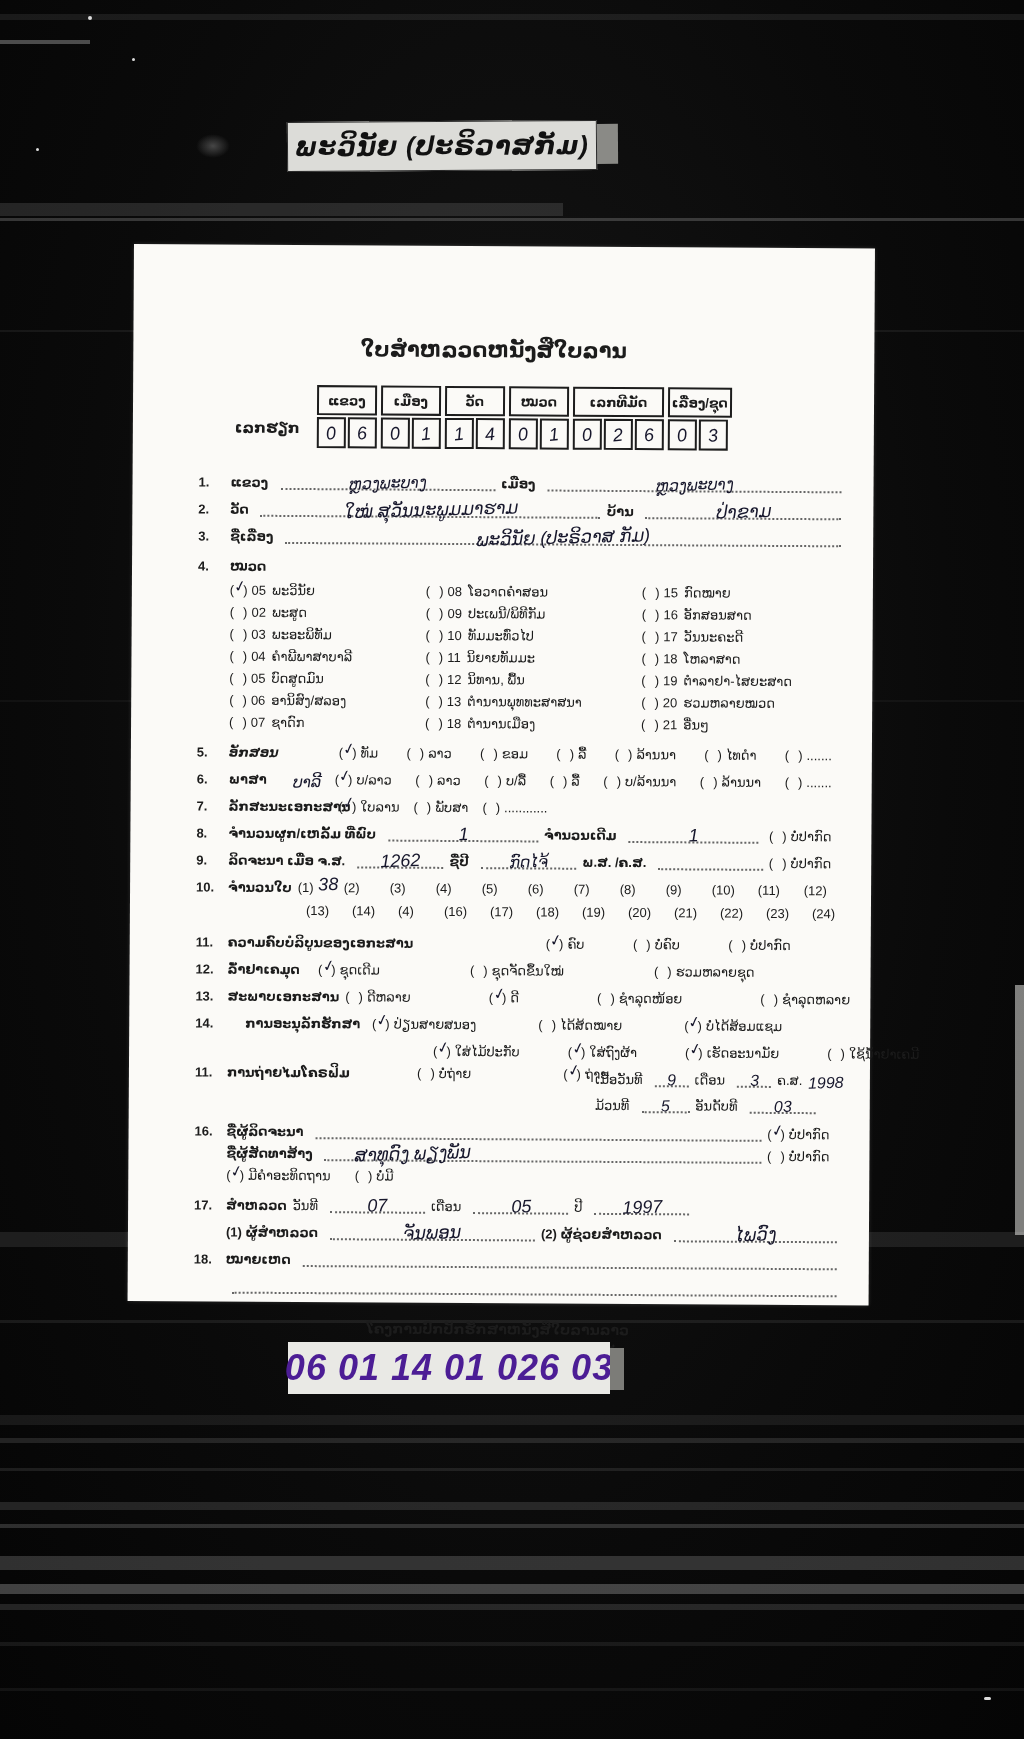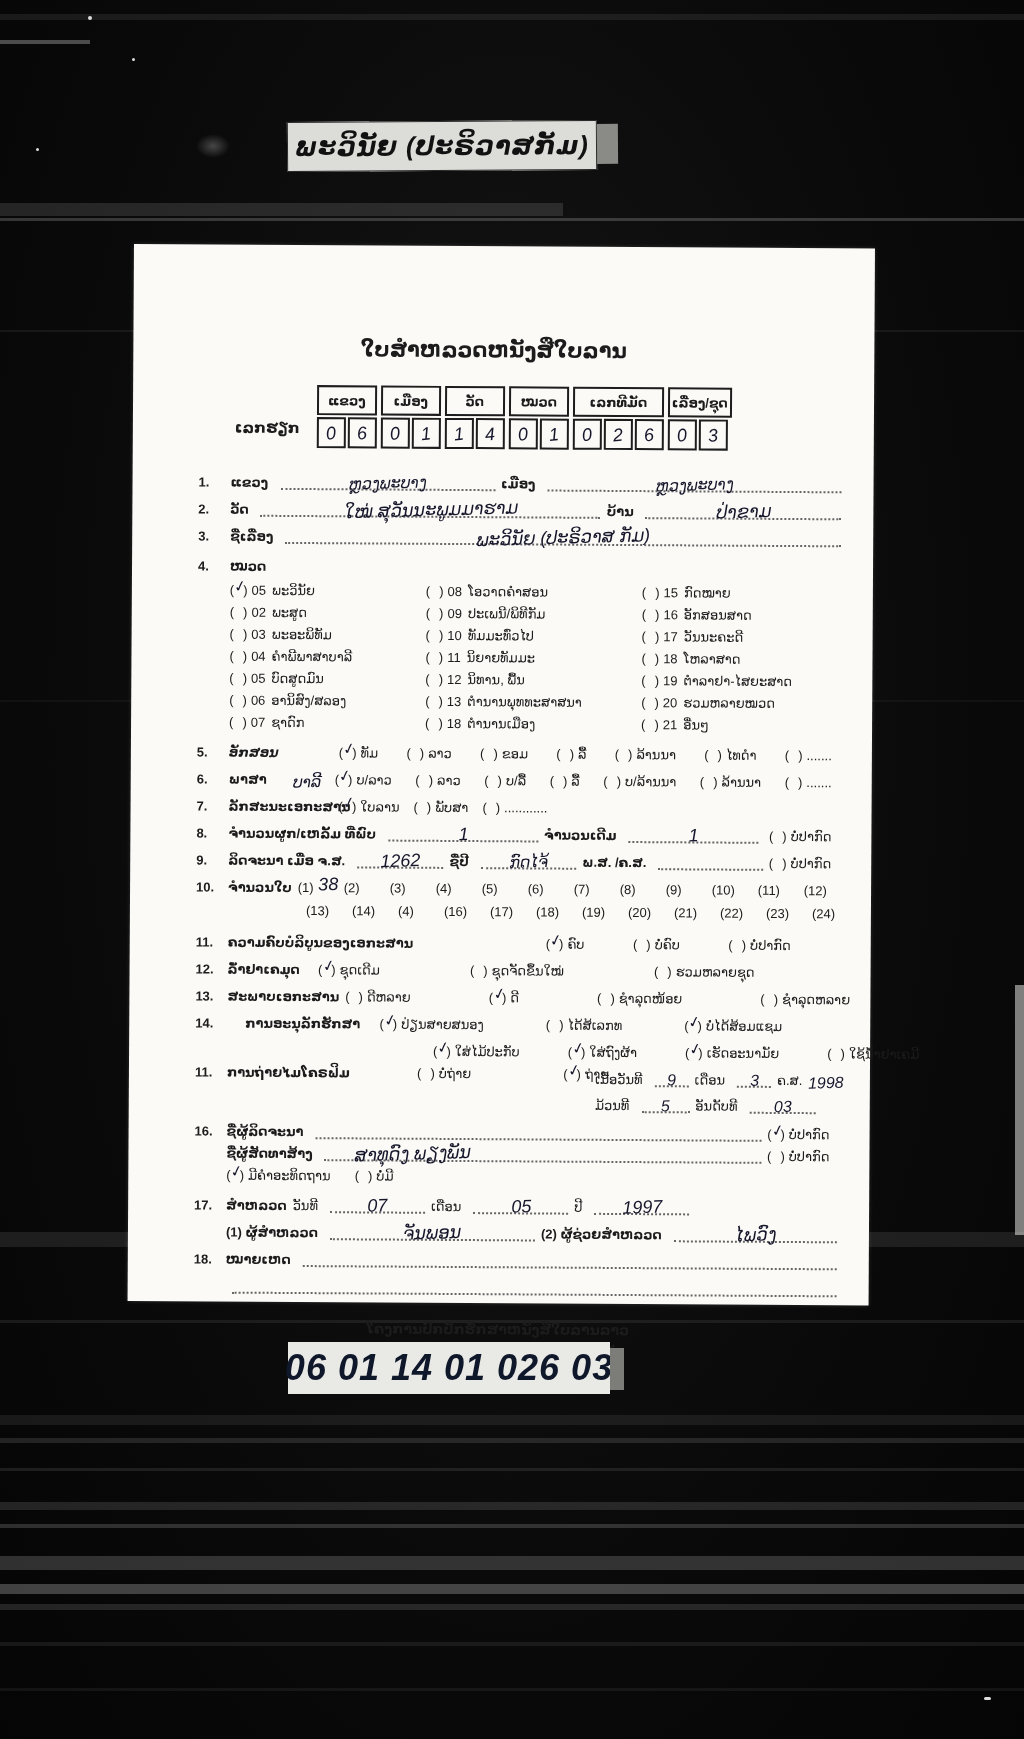--- a/index.html
+++ b/index.html
@@ -13,21 +13,21 @@
     background:radial-gradient(ellipse,rgba(160,160,160,.4),rgba(160,160,160,0) 70%);}
   .sliver{position:absolute;right:0;width:9px;background:rgba(225,225,222,.55);}
 
   
   .strip{position:absolute;background:#dcdcd8;display:flex;align-items:center;justify-content:center;}
   .top-strip{left:287px;top:121px;width:310px;height:50px;transform:rotate(-.4deg);
     box-shadow:0 0 0 1px #2a2a2a inset;}
   .top-strip .strip-text{font-weight:bold;font-size:26px;font-style:italic;color:#111;letter-spacing:1px;}
   .strip-tab{position:absolute;right:-21px;top:4px;width:21px;height:40px;background:#8a8a86;}
   .bottom-strip{left:288px;top:1342px;width:322px;height:52px;background:#e9e9e5;}
-  .bottom-strip .strip-text{font-weight:bold;font-style:italic;font-size:36px;color:#0f172a;letter-spacing:1px;white-space:nowrap;}
+  .bottom-strip .strip-text{font-weight:bold;font-style:italic;font-size:36px;color:#4c1d95;letter-spacing:1px;white-space:nowrap;}
   .bottom-strip .strip-tab{right:-14px;top:6px;width:14px;height:42px;background:#7c7c78;}
 
   
   .paper{position:absolute;left:134px;top:244px;width:741px;height:1057px;background:#fbfaf7;
     transform:rotate(.35deg);transform-origin:top left;
     box-shadow:0 0 4px rgba(255,255,255,.15);
     padding:92px 26px 0 66px;box-sizing:border-box;font-size:13px;}
   .title{text-align:center;font-weight:bold;font-size:21px;margin:0 60px 24px 0;}
 
   
@@ -570,21 +570,21 @@
     <div class="line">
       <span class="num">14.</span>
       <span class="lbl" style="width:200px;margin-left:18px;">ການອະນຸລັກຮັກສາ</span>
       <span class="optrow">
           <span class="opt" style="margin-right: 62px;">
             <span class="cb">(<i class="t">✓</i>)</span>
             <span class="optlab">ປ່ຽນສາຍສນອງ</span>
           </span>
           <span class="opt" style="margin-right: 62px;">
             <span class="cb">(<i class="t">&nbsp;</i>)</span>
-            <span class="optlab">ໄດ້ສ້ເລກທ</span>
+            <span class="optlab">ໄດ້ສ້ດໝາຍ</span>
           </span>
           <span class="opt" style="margin-right: 62px;">
             <span class="cb">(<i class="t">✓</i>)</span>
             <span class="optlab">ບໍ່ໄດ້ສ້ອມແຊມ</span>
           </span>
         </span>
     </div>
     <div class="line">
       <span class="num"></span>
       <span class="sp" style="width:206px;"></span>

